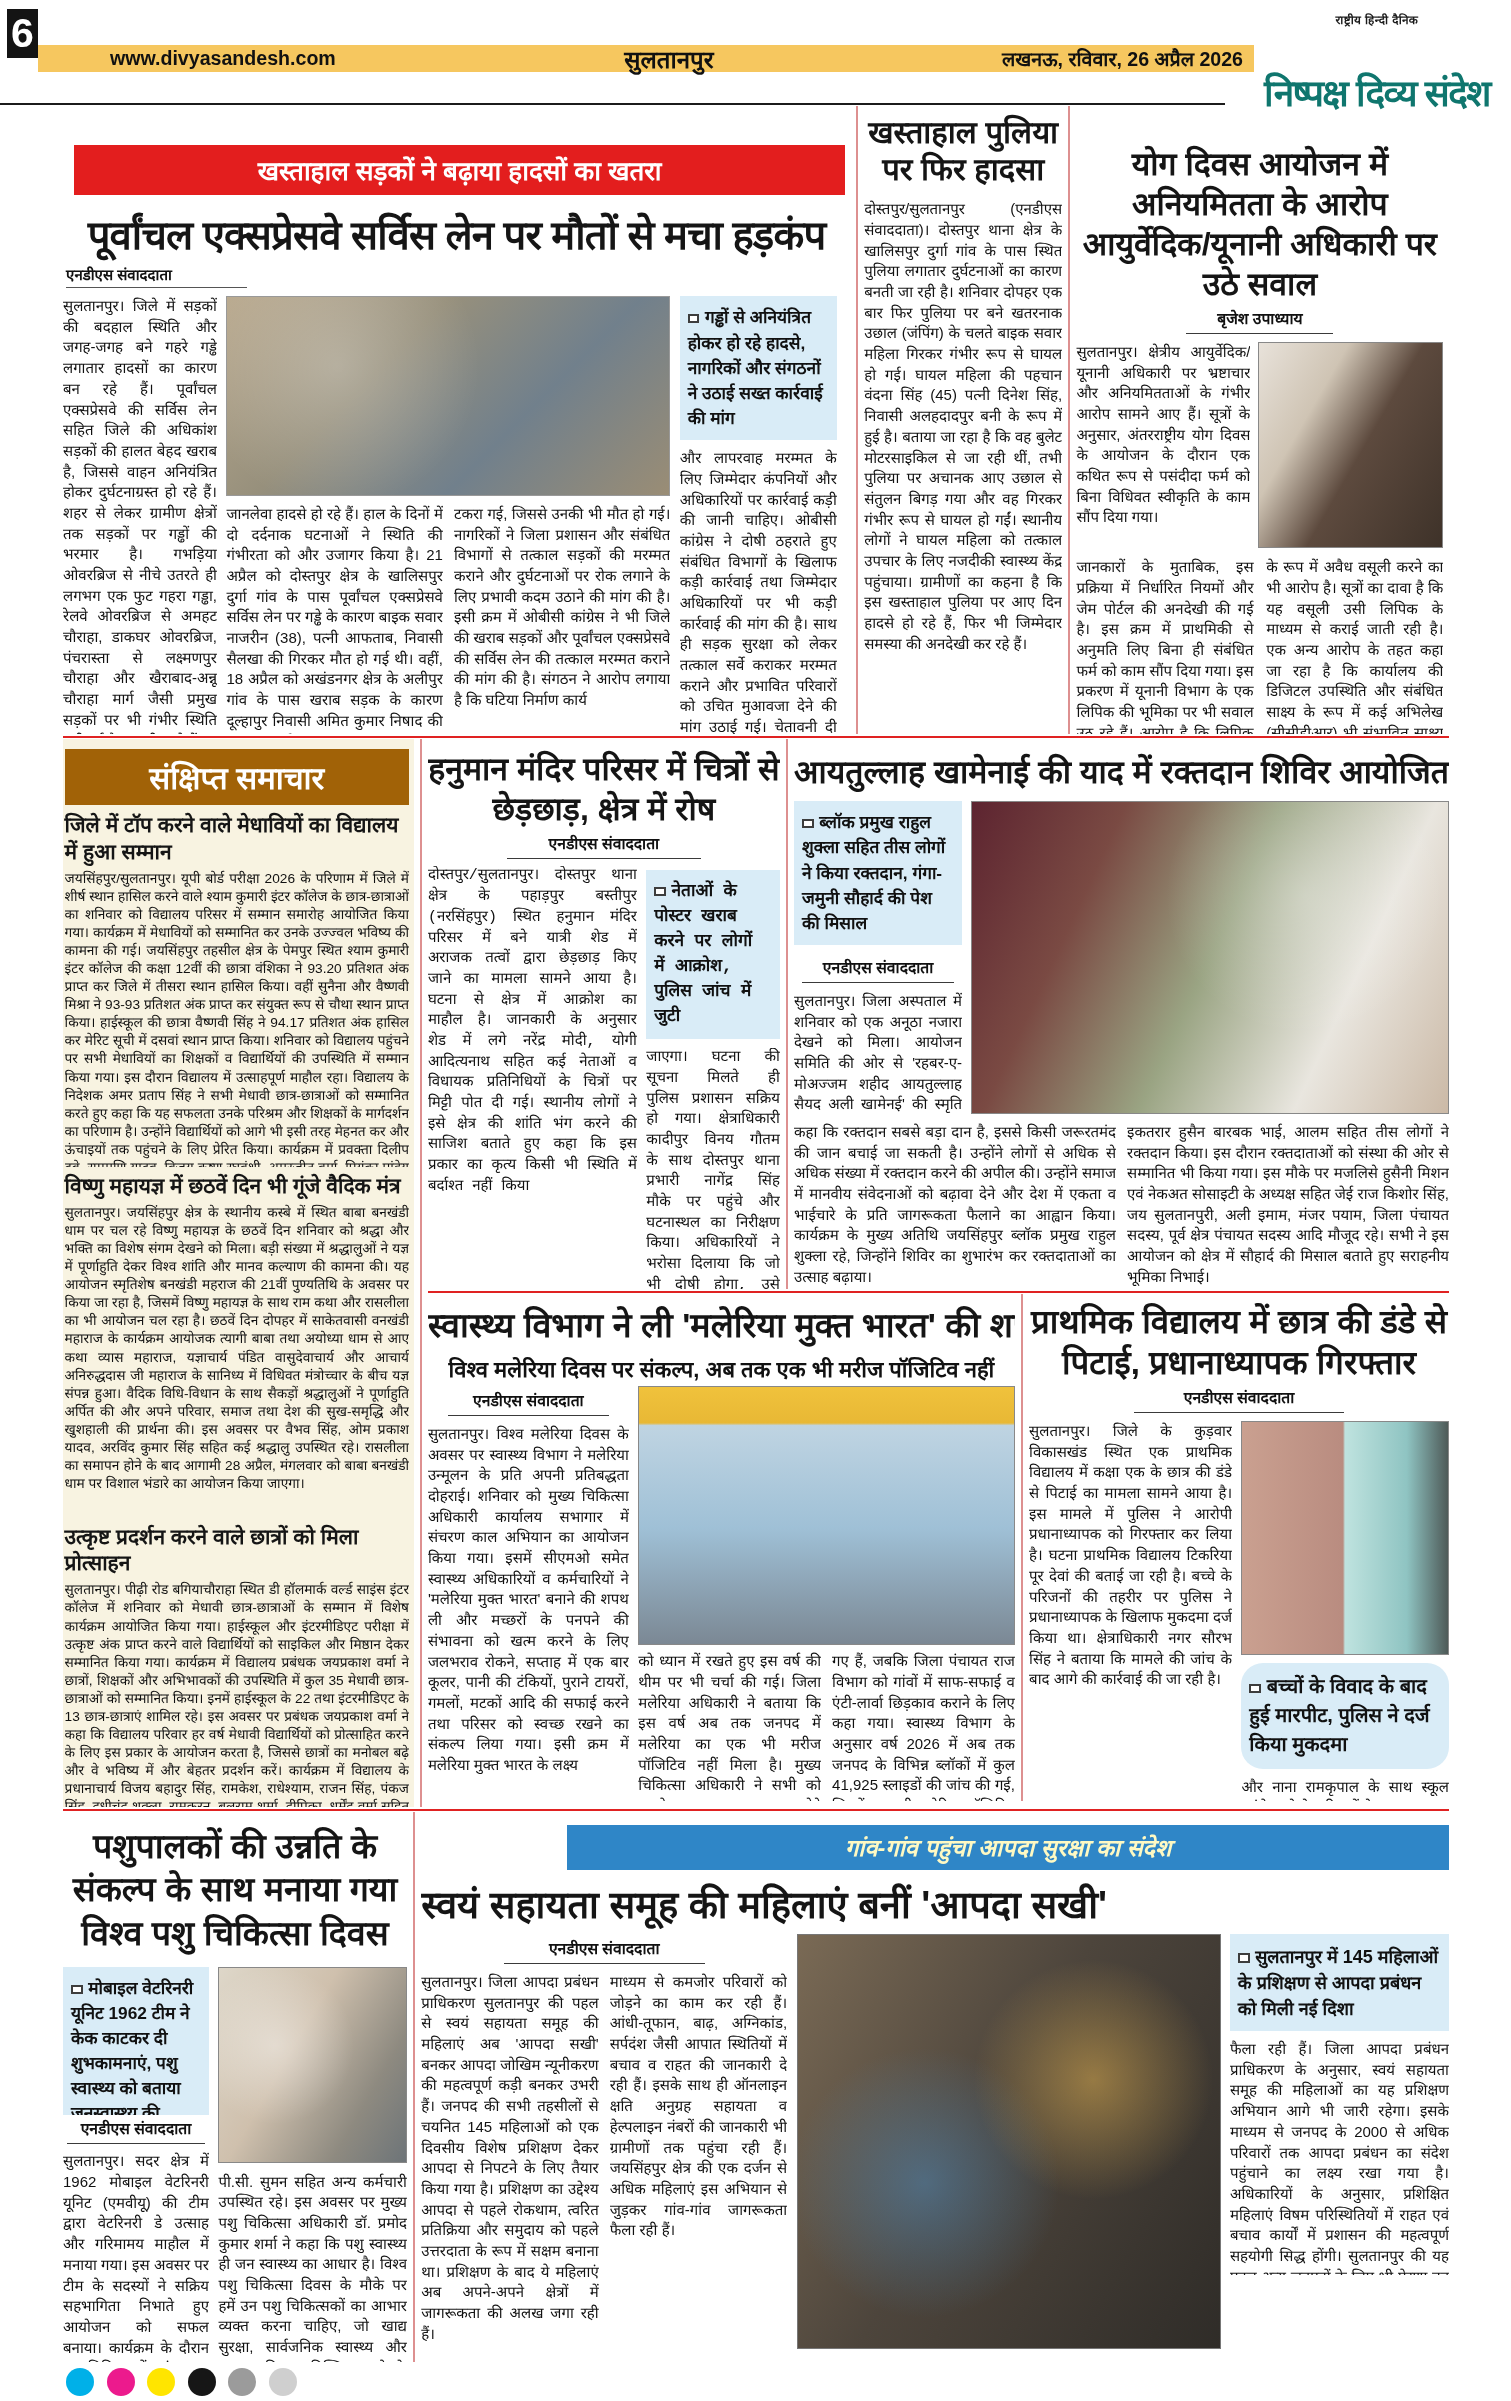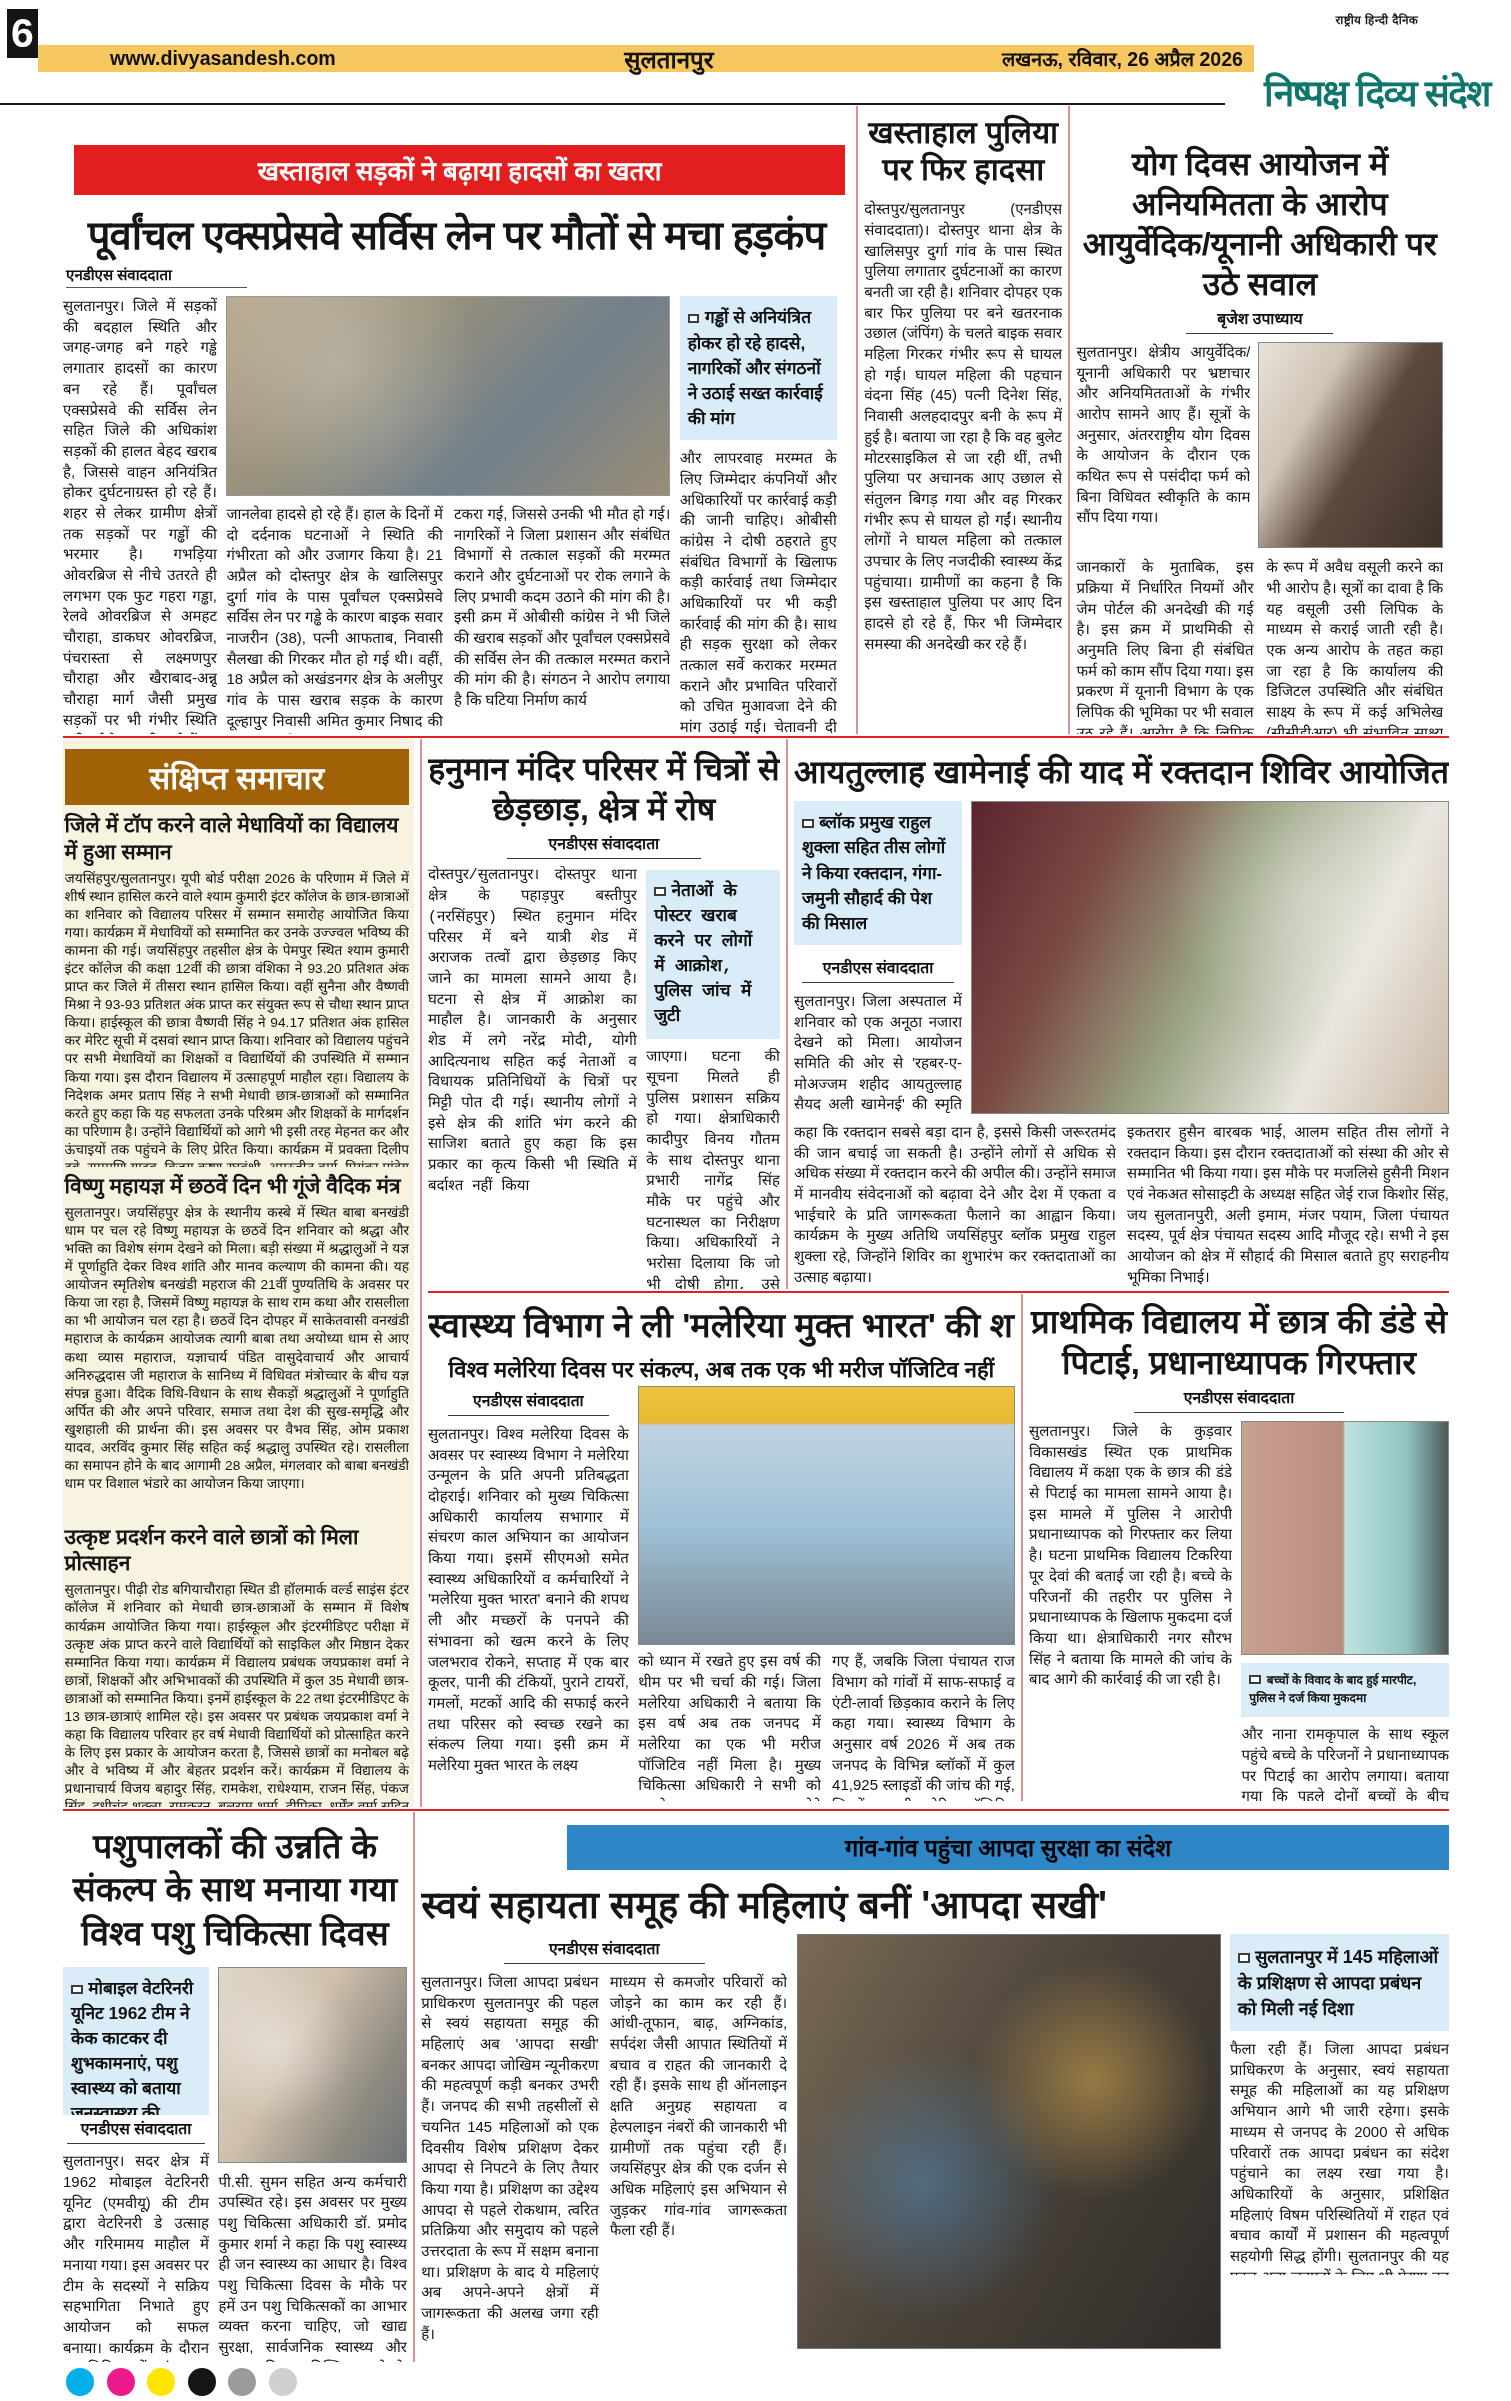--- a/index.html
+++ b/index.html
@@ -112,38 +112,38 @@
   .mal-2col { display:flex; margin-top:6.3px; flex:1; overflow:hidden; }
   .mal-2col .bt { flex:1; }
   .mal-2col .bt + .bt { margin-left:11px; }
   .a-sch { flex:1; overflow:hidden; padding-top:6.3px; }
   .sch-hl { font-size:33px; text-align:center; line-height:1.25; }
   .sch-body { display:flex; margin-top:3.1px; }
   .sch-c1 { width:203px; margin-right:9.4px; }
   .sch-right { flex:1; }
   .sch-photo { height:234px; background:
       linear-gradient(90deg,#caa090 0%, #b98c80 49%, #bfe3df 50%, #8fc4c2 80%, #4e5a58 100%); border:0.8px solid #888; }
-  .sch-right .infobox { font-size:12px; margin:7.9px 0; }
+  .sch-right .infobox { font-size:20px; margin:7.9px 0;border-radius:22px; }
   
   .row3 { display:flex; height:550px; overflow:hidden; margin-top:1.6px; }
   .a-vet { width:344px; overflow:hidden; padding-top:12.6px; }
   .vet-hl { font-size:34px; line-height:1.28; text-align:center; }
   .vet-top { display:flex; margin-top:11px; }
   .vet-ib { width:146px; margin-right:9.4px; }
   .vet-ib .infobox { font-size:17.3px; height:148px; }
   .vet-photo { flex:1; height:196px; background:
       radial-gradient(circle at 30% 40%, rgba(255,255,255,.4), rgba(0,0,0,0) 45%),
       linear-gradient(120deg,#ded7c9 0%, #cfc0ad 40%, #8e8a80 75%, #6d7478 100%); border:0.8px solid #888; }
   .vet-cols { display:flex; margin-top:-49px; }
   .vet-c1 { width:146px; margin-right:9.4px; }
   .vet-c1 .byline { width:95%; }
   .vet-c2 { flex:1; padding-top:58px; }
   .a-ap { flex:1; overflow:hidden; padding-top:12.6px; }
-  .ap-banner { margin-left:146px; background:#2f86c7; color:#000000; text-align:center;
-    font-size:23.6px; font-weight:bold; padding:6.3px 0; }
+  .ap-banner { margin-left:146px; background:#2f86c7; color:#fef9c3; text-align:center;
+    font-size:23.6px; font-weight:bold; padding:6.3px 0;font-style:italic; }
   .ap-hl { font-size:38px; white-space:nowrap; overflow:hidden; margin:7.9px 0 1.6px; }
   .ap-body { display:flex; margin-top:4.7px; }
   .ap-cols { width:366px; margin-right:9.4px; }
   .ap-cols .byline { width:55%; }
   .ap-2col { display:flex; height:369px; overflow:hidden; }
   .ap-2col .bt { flex:1; }
   .ap-2col .bt + .bt { margin-left:11px; }
   .ap-photo { width:424px; height:415px; background:
       radial-gradient(circle at 70% 35%, rgba(230,180,80,.5), rgba(0,0,0,0) 30%),
       radial-gradient(circle at 30% 60%, rgba(80,140,190,.5), rgba(0,0,0,0) 35%),

